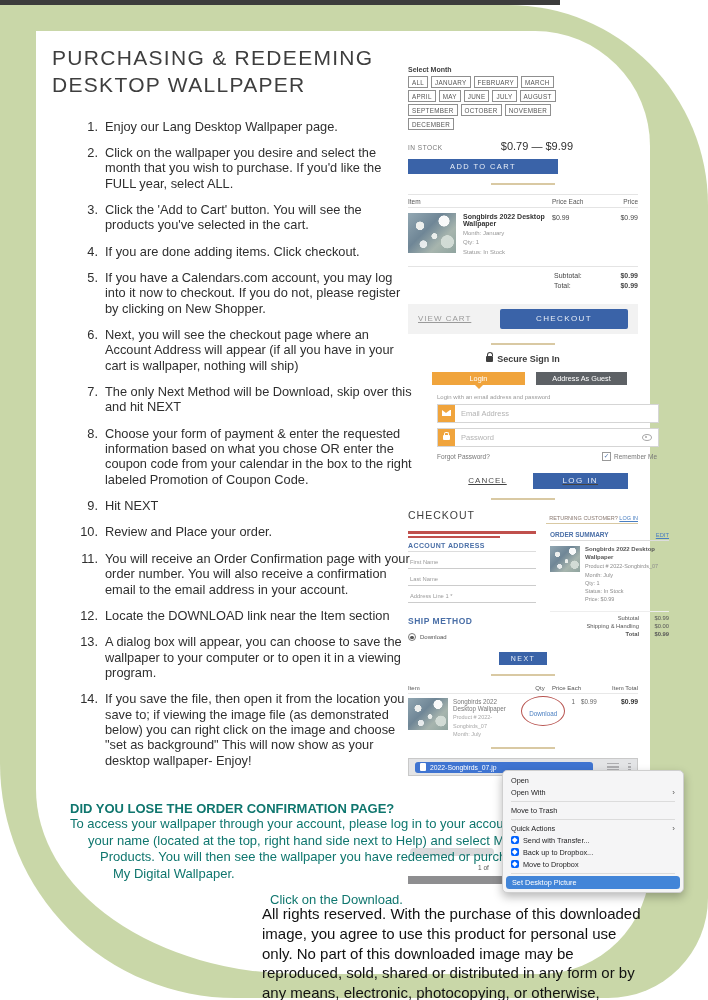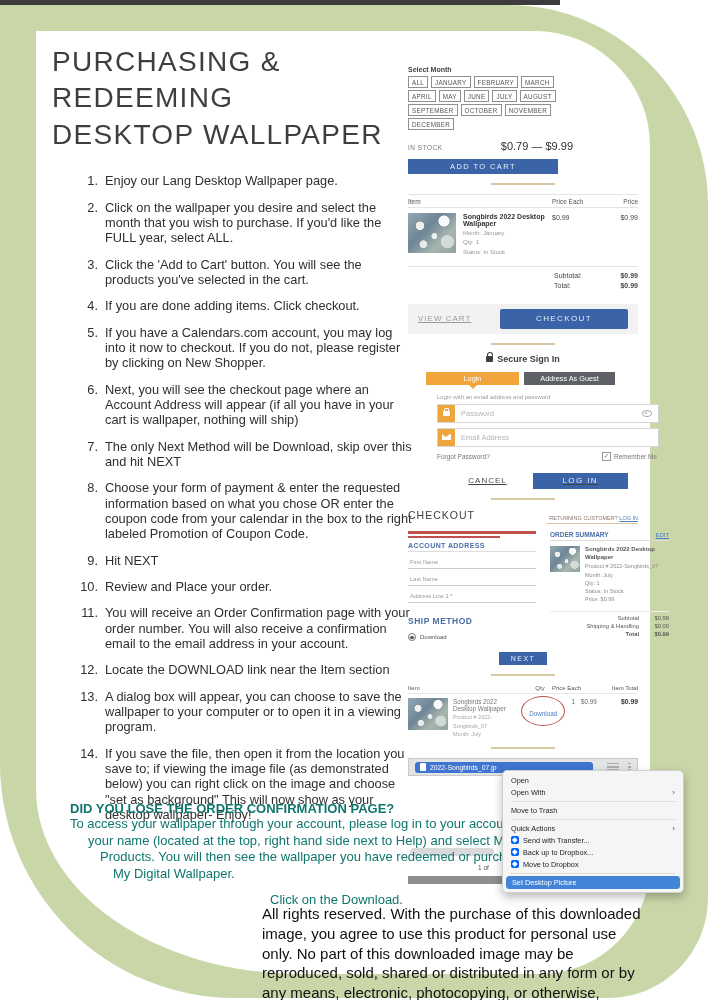--- a/index.html
+++ b/index.html
@@ -9,21 +9,21 @@
   
   .green-bg{position:absolute;top:5px;left:0;right:0;bottom:2px;background:#c9d7a8;
             border-radius:0 200px 100px 235px;}
   .top-strip{position:absolute;top:0;left:0;width:560px;height:5px;background:#3c3c3c;}
   .white-card{position:absolute;top:31px;left:36px;right:58px;bottom:26px;background:#fff;
               border-top-left-radius:0;border-top-right-radius:115px;
               border-bottom-right-radius:110px;border-bottom-left-radius:265px 185px;}
 
   
   .content{position:absolute;left:52px;top:44px;width:362px;color:#2f2f2f;}
-  .title{font-size:28px;letter-spacing:1.3px;color:#3e3e3e;line-height:1.3;font-weight:normal;margin:0;}
+  .title{font-size:21px;letter-spacing:1.3px;color:#3e3e3e;line-height:1.3;font-weight:normal;margin:0;}
   ol.steps{list-style:none;margin:20px 0 0 0;padding:0;}
   ol.steps li{position:relative;padding-left:53px;margin-bottom:11px;font-size:12.8px;line-height:1.2;}
   ol.steps .num{position:absolute;left:0;width:46px;text-align:right;}
 
   
   .shots{position:absolute;left:408px;top:66px;width:230px;color:#444;}
   .tan-div{width:64px;height:2px;background:#d9c9a3;margin:9px auto;}
   .blue-btn{background:#3a63a8;color:#e8eef7;display:flex;align-items:center;justify-content:center;
             letter-spacing:1.4px;border:none;cursor:pointer;}
 
@@ -63,21 +63,21 @@
   
   .vc-bar{margin-top:10px;height:30px;background:#f2f2f2;display:flex;align-items:center;padding:0 10px;}
   .view-cart{font-size:8px;letter-spacing:1px;color:#9a9a9a;text-decoration:underline;cursor:pointer;}
   .checkout-btn{margin-left:auto;width:128px;height:20px;font-size:8px;border-radius:2px;}
 
   
   .secure{display:flex;align-items:center;justify-content:center;font-size:9px;font-weight:bold;color:#3d3d3d;}
   .lock{display:inline-block;position:relative;width:7px;height:6px;background:#3f3f3f;border-radius:1px;margin-right:4px;}
   .lock::before{content:"";position:absolute;top:-4px;left:1px;width:4px;height:3px;
                 border:1.4px solid #3f3f3f;border-bottom:none;border-radius:3px 3px 0 0;}
-  .tabs{display:flex;gap:5px;margin:8px 0 0 18px;}
+  .tabs{display:flex;gap:11px;margin:8px 0 0 24px;}
   .tab{height:13px;display:flex;align-items:center;justify-content:center;font-size:7.3px;color:#fff;cursor:pointer;}
   .tab-login{width:93px;background:#f0a43c;position:relative;}
   .tab-login::after{content:"";position:absolute;bottom:-4px;left:50%;margin-left:-4px;
                     border:4px solid transparent;border-top:4px solid #f0a43c;border-bottom:0;}
   .tab-guest{width:91px;background:#5d6165;}
 
   
   .form{margin:9px 0 0 29px;width:222px;}
   .hint{font-size:6px;color:#9b9b9b;margin-bottom:4px;}
   .field{display:flex;align-items:center;height:17px;border:1px solid #d5d5d5;margin-bottom:5px;background:#fff;}
@@ -279,30 +279,30 @@
         <span>Secure Sign In</span>
       </div>
       <div class="tabs">
         <div class="tab tab-login">Login</div>
         <div class="tab tab-guest">Address As Guest</div>
       </div>
       <div class="form">
         <div class="hint">Login with an email address and password</div>
         <div class="field">
           <div class="icon-box">
+              <div class="env"></div>
+            </div>
+          <input type="text" placeholder="Email Address" style="">
+        </div>
+        <div class="field">
+          <div class="icon-box">
               <div class="wlock"></div>
             </div>
           <input type="text" placeholder="Password" style="">
           <span class="eye"></span>
-        </div>
-        <div class="field">
-          <div class="icon-box">
-              <div class="env"></div>
-            </div>
-          <input type="text" placeholder="Email Address" style="">
         </div>
         <div class="forgot-row">
           <span class="forgot">Forgot Password?</span>
           <span class="remember">
             <span class="cb">✓</span>
             <span>Remember Me</span>
           </span>
         </div>
         <div class="login-actions">
           <span class="cancel">CANCEL</span>

